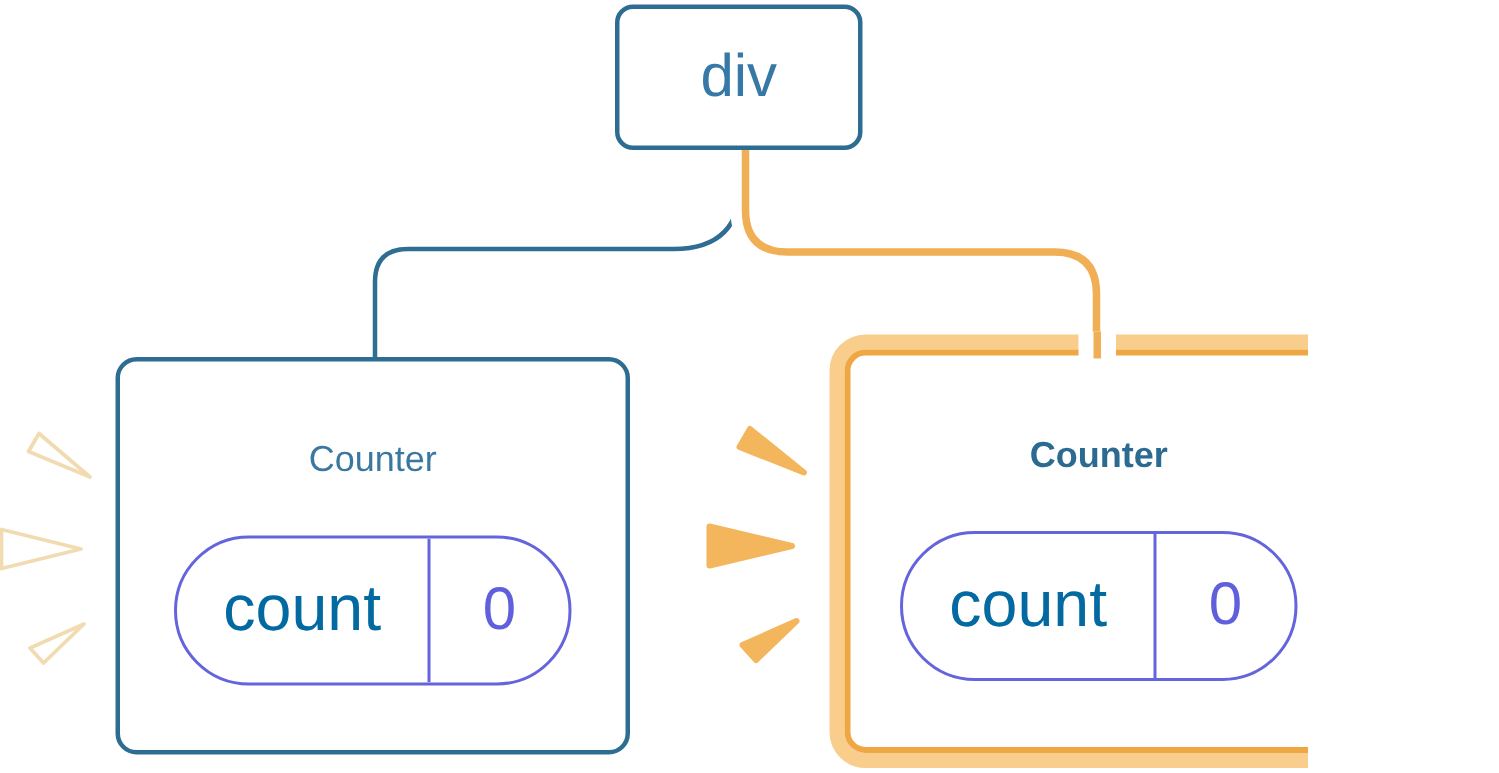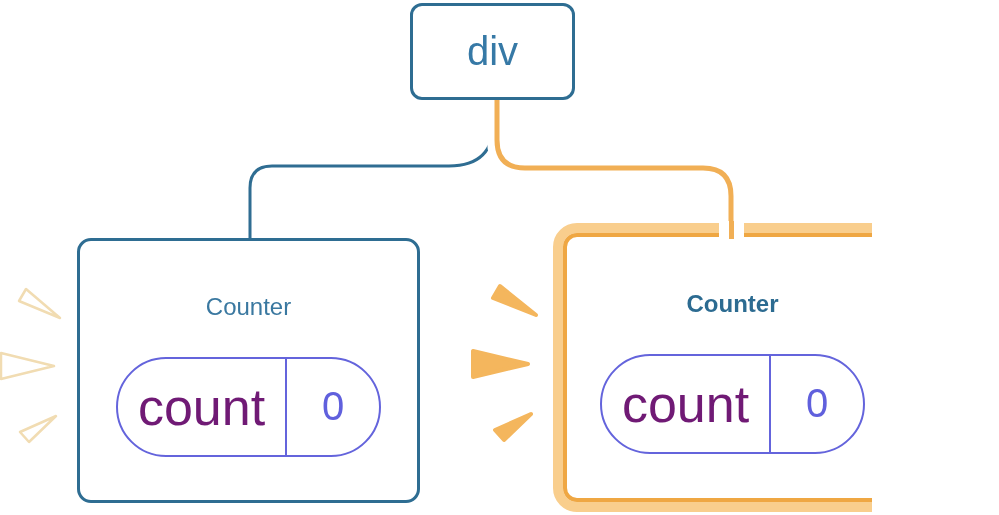--- a/index.html
+++ b/index.html
@@ -37,21 +37,21 @@
   }
   .card-title{font-size:24px;line-height:44px;color:#3A78A0;}
   .card-title.bold{font-weight:700;color:#2C6B91;}
   .pill{
     box-sizing:border-box;display:flex;width:265px;height:100px;
     border:2px solid #6464DC;border-radius:52px;background:#fff;overflow:hidden;
   }
   .pill-key{
     flex:1;display:flex;align-items:center;justify-content:center;
     border-right:2px solid #6464DC;
-    font-size:52px;color:#701a75;
+    font-size:43px;color:#0369a1;
   }
   .pill-value{
     width:92px;display:flex;align-items:center;justify-content:center;
     font-size:40px;color:#6060DD;
   }
   #wire-stub-overlay{
     position:absolute;left:719px;top:221px;width:25px;height:18px;
     background:#ffffff;z-index:2;display:flex;justify-content:center;
   }
   #wire-stub-overlay .stripe{width:5px;height:100%;background:#F1AF55;}

